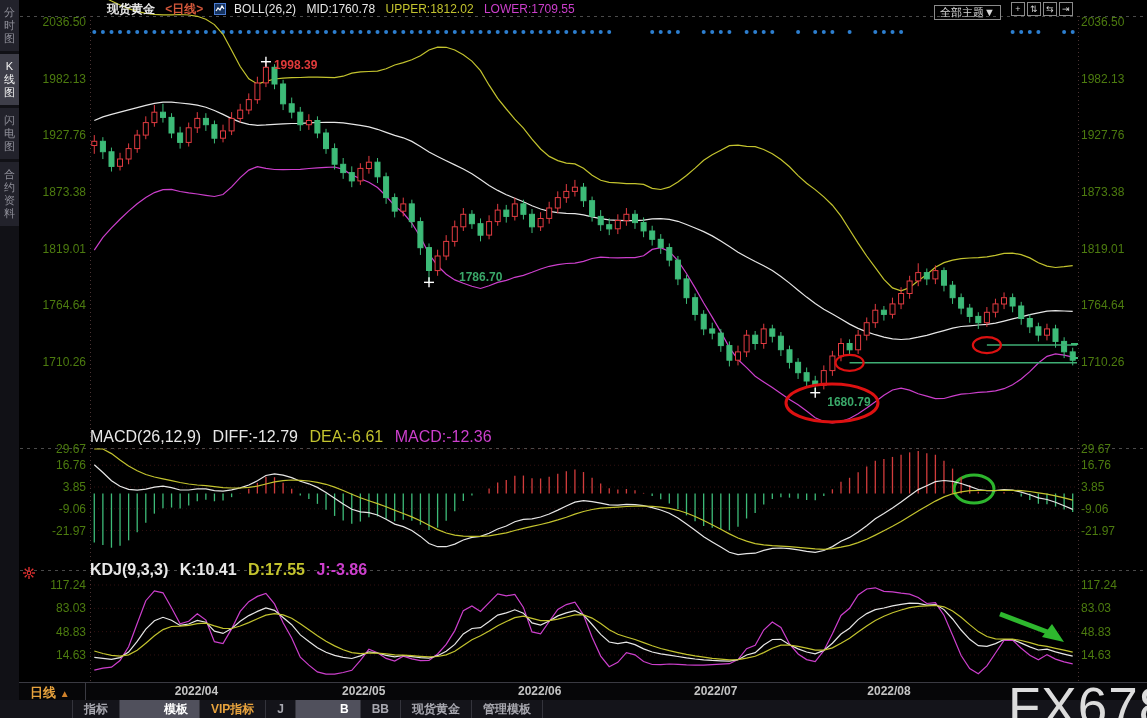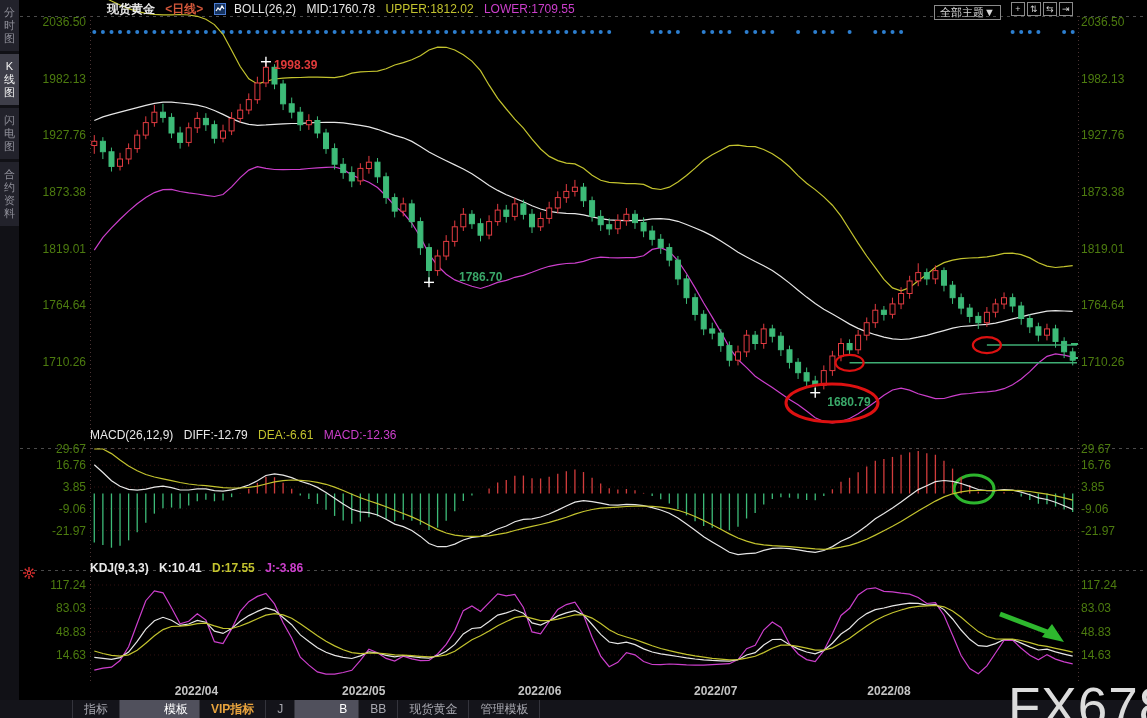--- a/index.html
+++ b/index.html
@@ -24,36 +24,36 @@
   #theme-controls{position:absolute;top:2px;left:934px;z-index:6;white-space:nowrap;}
   #theme-btn{display:inline-block;border:1px solid #8a8a8a;color:#d8d8d8;font-size:11px;
              padding:0 5px;height:13px;line-height:13px;margin-right:10px;cursor:pointer;}
   .tool-ico{display:inline-block;width:12px;height:12px;border:1px solid #8a8a8a;color:#cfcfcf;
             font-size:9px;line-height:12px;text-align:center;margin-right:2px;cursor:pointer;overflow:hidden;}
   
   .ytick{position:absolute;color:#4d7c0f;font-size:12px;z-index:4;}
   .ytick.l{left:22px;width:64px;text-align:right;}
   .ytick.r{left:1081px;width:62px;text-align:left;}
   
-  .panel-head{position:absolute;left:90px;font-size:12px;white-space:nowrap;z-index:6;}
+  .panel-head{position:absolute;left:90px;font-size:16px;white-space:nowrap;z-index:6;}
   .panel-head span{margin-right:7px;}
   
   #time-row{position:absolute;left:0;top:682px;width:1147px;height:17px;border-top:1px solid #3a3a42;
             border-bottom:1px solid #3a3a42;background:#060608;z-index:4;}
   #period-label{position:absolute;left:30px;top:1px;font-size:13px;font-weight:bold;color:#e8a33d;cursor:pointer;}
   #period-label .tri{color:#d0812a;font-size:10px;}
   #time-divider{position:absolute;left:85px;top:0;width:1px;height:17px;background:#3a3a42;}
   .month-label{position:absolute;top:684px;width:70px;margin-left:-35px;text-align:center;
                font-size:12px;font-weight:bold;color:#c4c4c4;z-index:5;}
   
   #tab-row{position:absolute;left:0;top:700px;width:1147px;height:18px;background:#14141a;z-index:5;
            display:flex;align-items:stretch;}
   #tab-row .spacer{width:72px;border-right:1px solid #34343c;}
   .b-tab{padding:0 11px;font-size:12px;line-height:18px;color:#a8a8b0;border-right:1px solid #34343c;
-         cursor:pointer;white-space:nowrap;}
+         cursor:pointer;white-space:nowrap;font-weight:bold;}
   .b-tab.sel{background:#50505c;color:#ffffff;padding-left:44px;}
   .b-tab.accent{color:#e8a33d;font-weight:bold;}
   
   .annot{position:absolute;font-size:12px;font-weight:bold;z-index:6;white-space:nowrap;}
   
   #watermark{position:absolute;left:1008px;top:652px;font-size:53px;color:#dcdcdc;z-index:7;
              letter-spacing:1px;font-weight:400;margin-top:24px;}
   #chart-svg{position:absolute;left:0;top:0;z-index:2;}
 </style>
 </head>
@@ -592,20 +592,24 @@
     <span class="t-magenta">MACD:-12.36</span>
   </div>
 
   <div class="panel-head" style="top:561px;font-weight:bold;">
     <span class="t-plain">KDJ(9,3,3)</span>
     <span class="t-plain">K:10.41</span>
     <span class="t-yellow">D:17.55</span>
     <span class="t-magenta">J:-3.86</span>
   </div>
 
+  <div id="time-row">
+    <span id="period-label"><span>日线</span> <span class="tri">▲</span></span>
+    <span id="time-divider"></span>
+  </div>
 
   <div id="tab-row">
       <div class="spacer"></div>
       <div class="b-tab">指标</div>
       <div class="b-tab sel">模板</div>
       <div class="b-tab accent">VIP指标</div>
       <div class="b-tab">J</div>
       <div class="b-tab sel">B</div>
       <div class="b-tab">BB</div>
       <div class="b-tab">现货黄金</div>

